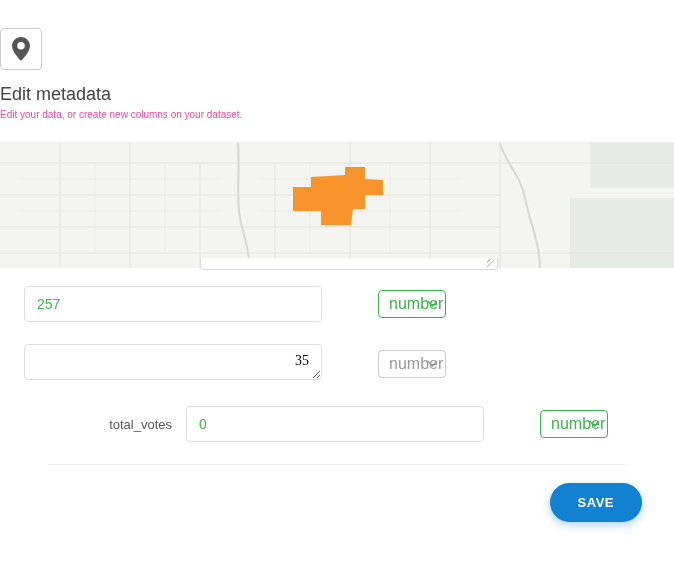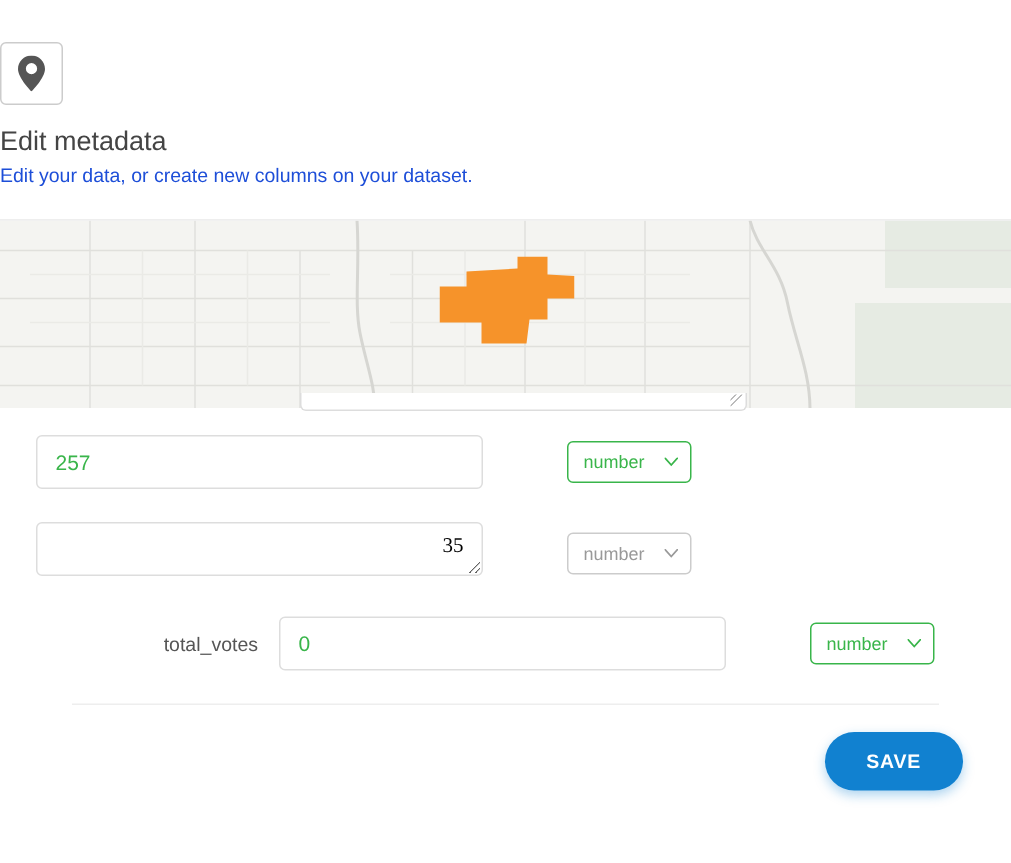--- a/index.html
+++ b/index.html
@@ -28,22 +28,22 @@
     margin-bottom: 14px;
   }
   .icon-box svg { display: block; }
   .title {
     font-size: 18px;
     color: #444;
     font-weight: 400;
     margin-bottom: 4px;
   }
   .subtitle {
-    font-size: 13px;
-    color: #1d4ed8;
+    font-size: 10px;
+    color: #ec4899;
   }
 
   .map-strip {
     position: relative;
     width: 674px;
     height: 126px;
     margin-top: 4px;
     background: #f5f5f3;
     border-top: 1px solid #eee;
     overflow: hidden;
@@ -117,25 +117,25 @@
   .textarea-like {
     resize: both;
     font-family: Liberation Serif, serif;
     padding-top: 8px;
     min-height: 36px;
     height: 36px;
     text-align: right;
   }
   .type-select {
     margin-left: 24px;
-    width: 83px;
+    width: 68px;
     height: 28px;
     border: 1px solid;
     border-radius: 4px;
-    font-size: 12px;
+    font-size: 16px;
     padding: 0 22px 0 10px;
     position: relative;
     background: #fff;
     display: inline-flex;
     align-items: center;
     cursor: pointer;
   }
   .type-select.green { border-color: #39b54a; color: #39b54a; }
   .type-select.gray  { border-color: #ccc;    color: #999; }
   .chev {

